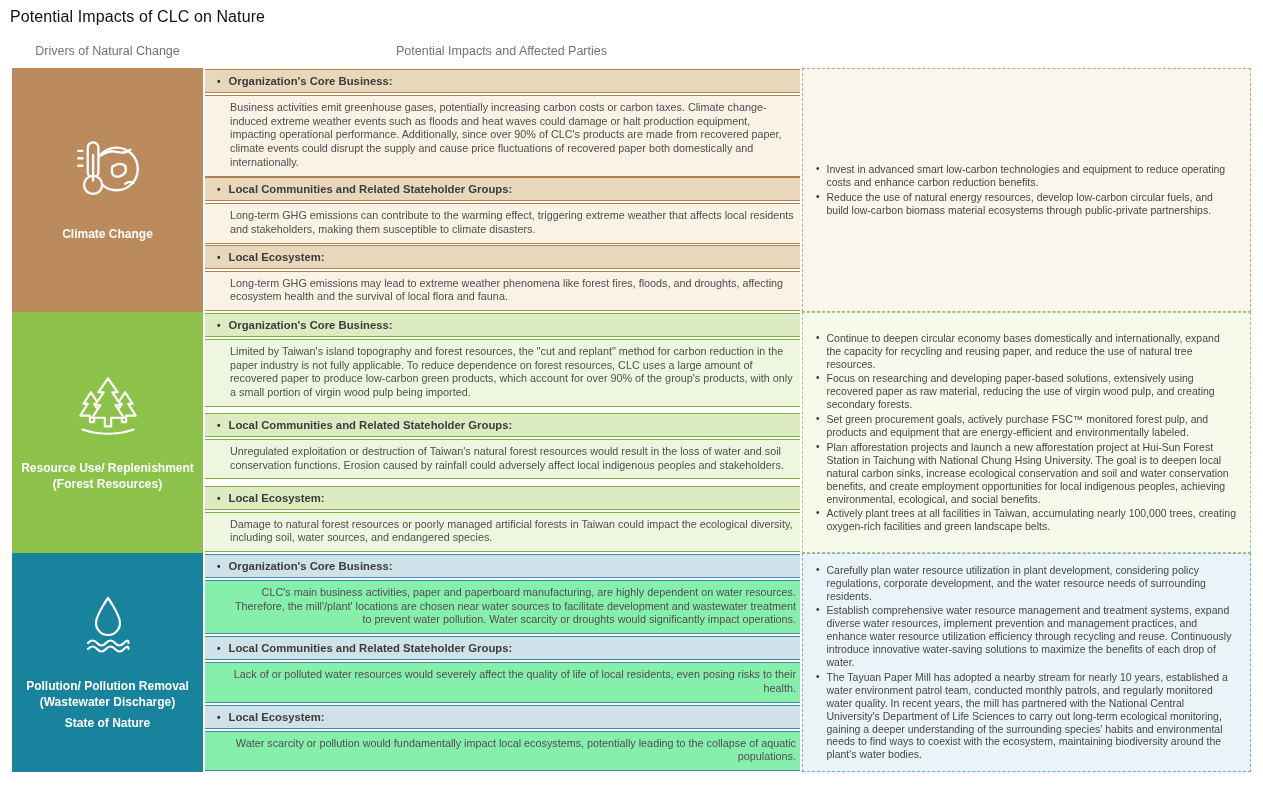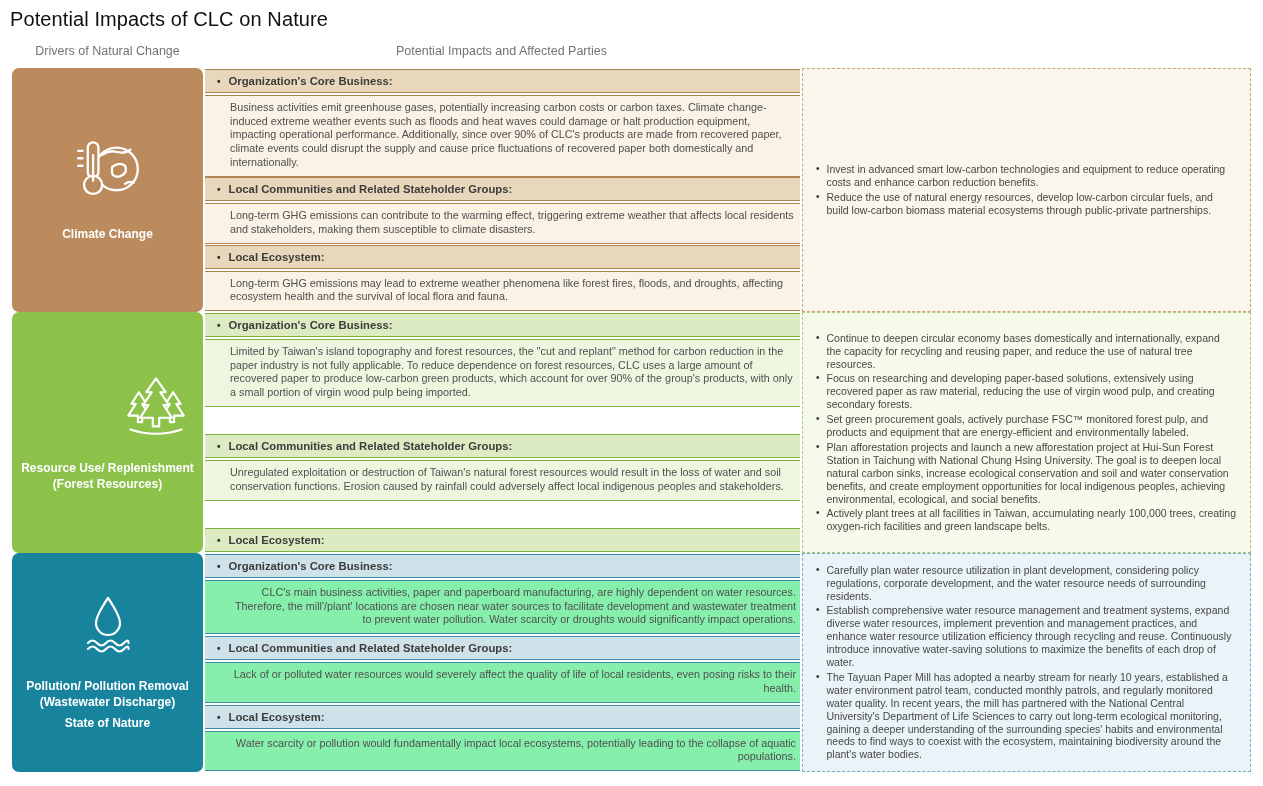--- a/index.html
+++ b/index.html
@@ -1,40 +1,40 @@
 <!DOCTYPE html>
 <html><head>
 <meta charset="utf-8">
 <style>
   * { margin:0; padding:0; box-sizing:border-box; }
   html,body { background:#ffffff; }
   .page {
     position:relative; width:1263px; height:786px; background:#fff;
     font-family:"Liberation Sans", sans-serif; overflow:hidden;
   }
-  .title { position:absolute; left:10px; top:8px; font-size:20px; font-weight:500; color:#111; letter-spacing:.1px; }
+  .title { position:absolute; left:10px; top:8px; font-size:16px; font-weight:500; color:#111; letter-spacing:.1px; }
   .col-headers {
     position:absolute; left:12px; top:44px; width:1239px;
     display:grid; grid-template-columns:191px 597px 451px;
   }
   .col-headers .ch { text-align:center; font-size:12.5px; color:#737373; }
   .table {
     position:absolute; left:12px; top:68px; width:1239px;
     display:grid; grid-template-columns:191px 597px 451px; grid-template-rows:244px 241px 219px;
   }
   
   .driver {
     display:flex; flex-direction:column; align-items:center; justify-content:center;
-    gap:24px; color:#fff; padding:6px 8px;border-radius:7px;
+    gap:24px; color:#fff; padding:6px 8px;
   }
   .driver .icon svg { display:block; }
   .driver .labels { display:flex; flex-direction:column; gap:6px; }
   .driver .lbl { font-size:12px; font-weight:bold; text-align:center; line-height:1.3; }
   .bg-climate { background:#bb8b5e; }
-  .bg-forest  { background:#8cc14a;align-items:flex-end; }
+  .bg-forest  { background:#8cc14a; }
   .bg-water   { background:#17839d; }
   
   .impacts {
     display:flex; flex-direction:column; justify-content:space-between;
     padding:1px 0 1px 2px; overflow:hidden;
   }
   .section { display:flex; flex-direction:column; }
   .band { border-top:1px solid transparent; border-bottom:1px solid transparent; }
   .head-band {
     display:flex; align-items:baseline; gap:8px;
@@ -167,20 +167,21 @@
           <span class="bullet">•</span>
           <span>Local Communities and Related Stateholder Groups:</span>
         </div>
         <div class="band body-band">Unregulated exploitation or destruction of Taiwan's natural forest resources would result in the loss of water and soil conservation functions. Erosion caused by rainfall could adversely affect local indigenous peoples and stakeholders.</div>
       </div>
       <div class="section">
         <div class="band head-band">
           <span class="bullet">•</span>
           <span>Local Ecosystem:</span>
         </div>
+        <div class="band body-band">Damage to natural forest resources or poorly managed artificial forests in Taiwan could impact the ecological diversity, including soil, water sources, and endangered species.</div>
       </div>
     </div>
 
     <div class="responses resp-forest">
       <ul>
         <li>
             <span class="bullet">•</span>
             <span>Continue to deepen circular economy bases domestically and internationally, expand the capacity for recycling and reusing paper, and reduce the use of natural tree resources.</span>
           </li>
         <li>

